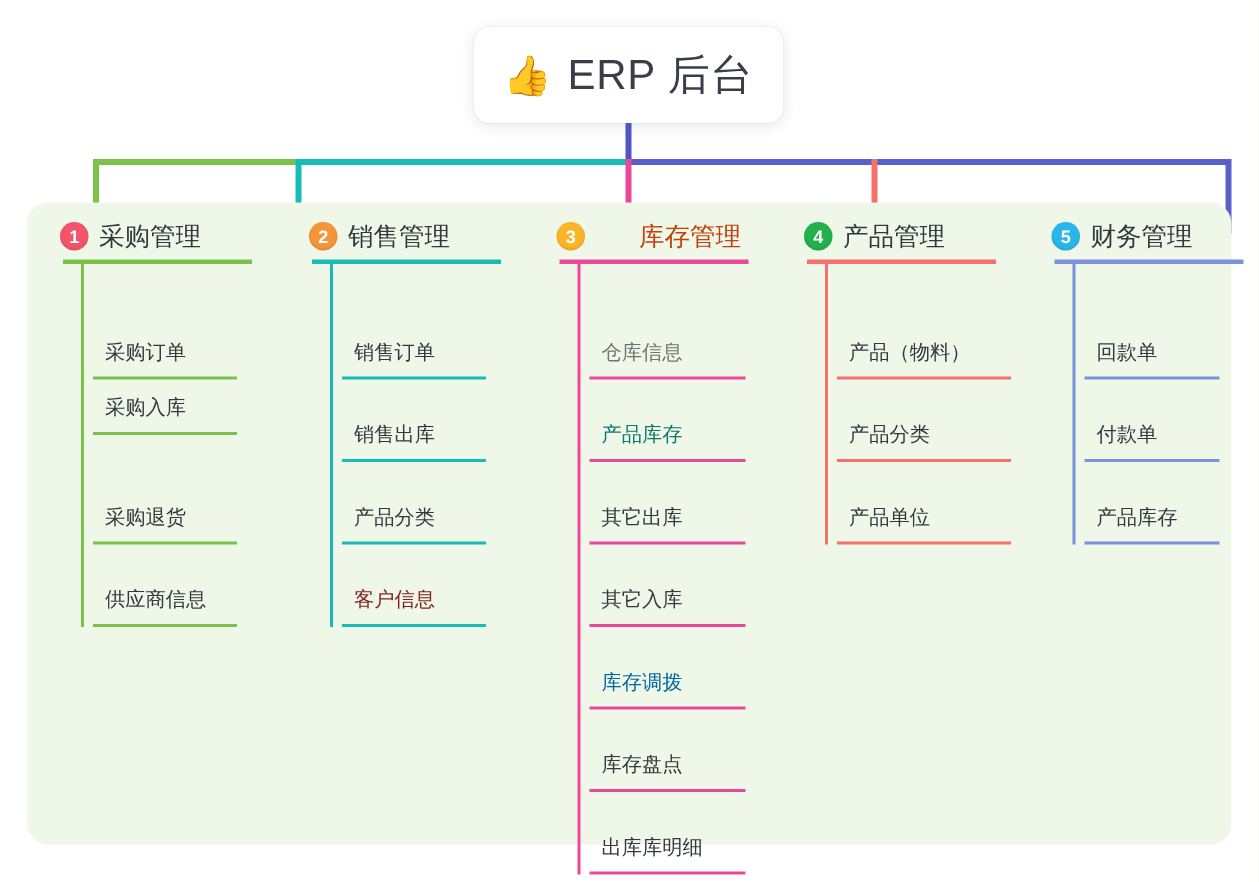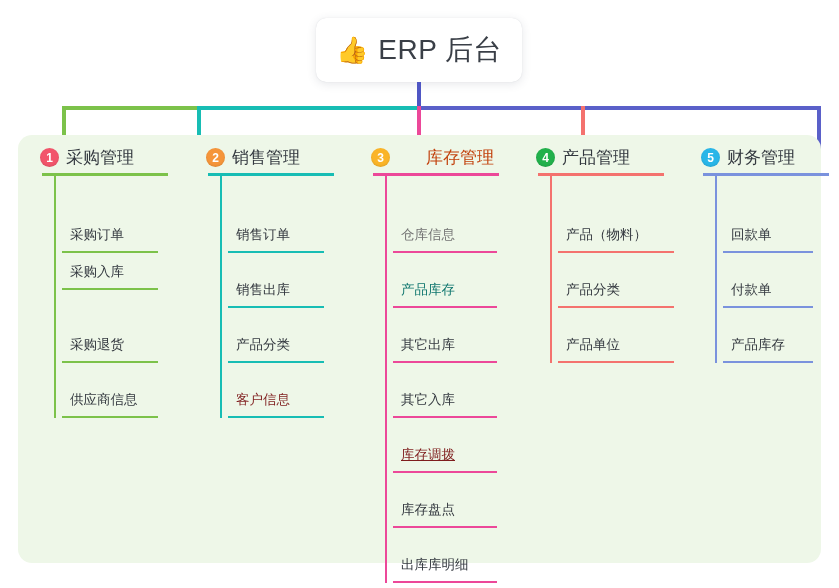--- a/index.html
+++ b/index.html
@@ -160,21 +160,21 @@
           </div>
           <div class="item" style="top: 173px; width: 104px;">
             <span class="item-label" style="color: rgb(51, 56, 63);">其它出库</span>
             <div class="item-rule" style="width: 104px; background: rgb(236, 72, 153);"></div>
           </div>
           <div class="item" style="top: 228px; width: 104px;">
             <span class="item-label" style="color: rgb(51, 56, 63);">其它入库</span>
             <div class="item-rule" style="width: 104px; background: rgb(236, 72, 153);"></div>
           </div>
           <div class="item" style="top: 283px; width: 104px;">
-            <span class="item-label" style="color: #7f1d1d; text-decoration: underline;">库存调拨</span>
+            <span class="item-label" style="color: #0369a1;">库存调拨</span>
             <div class="item-rule" style="width: 104px; background: rgb(236, 72, 153);"></div>
           </div>
           <div class="item" style="top: 338px; width: 104px;">
             <span class="item-label" style="color: rgb(51, 56, 63);">库存盘点</span>
             <div class="item-rule" style="width: 104px; background: rgb(236, 72, 153);"></div>
           </div>
           <div class="item" style="top: 393px; width: 104px;">
             <span class="item-label" style="color: rgb(51, 56, 63);">出库库明细</span>
             <div class="item-rule" style="width: 104px; background: rgb(236, 72, 153);"></div>
           </div>

